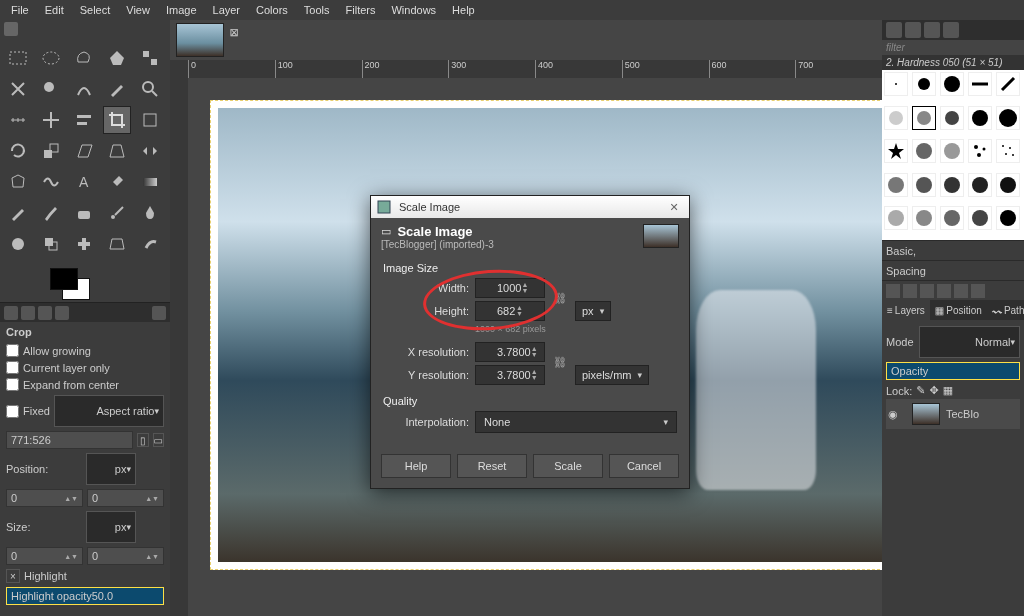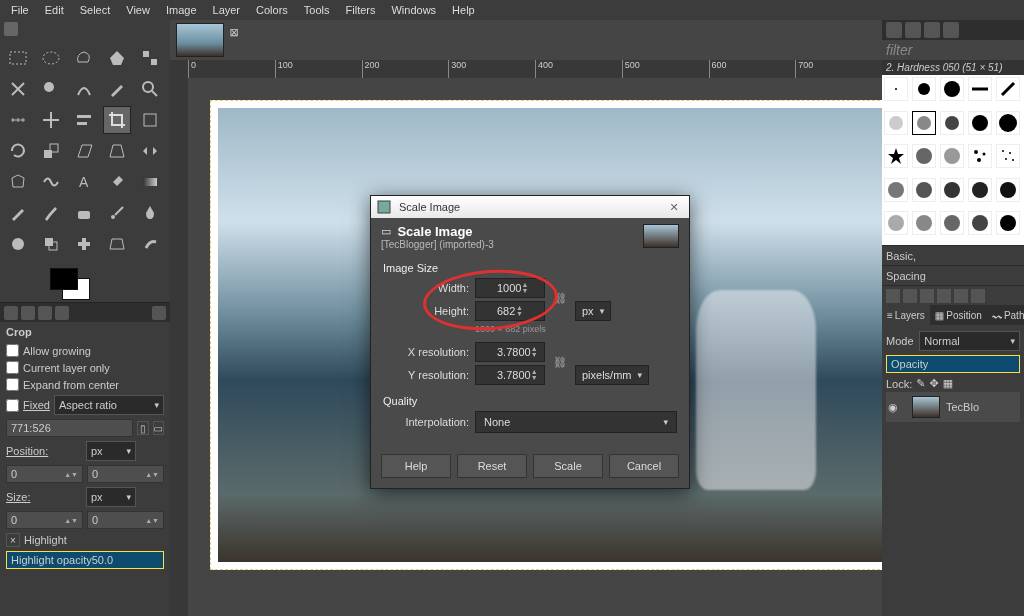--- a/index.html
+++ b/index.html
@@ -25,24 +25,24 @@
     .swatch.fg { background:#000; z-index:2; }
     .swatch.bg { background:#fff; position:absolute; margin-left:12px; margin-top:-12px; z-index:1; }
 
     .tool-opt-tabs { background:#2e2e2e; height:20px; display:flex; align-items:center; padding:0 4px; gap:3px; border-top:1px solid #222; }
     .tool-opt-tabs .t { width:14px; height:14px; background:#555; border-radius:2px; }
     
     .tool-options { flex:1; overflow:hidden; padding:4px 6px; color:#ccc; font-size:11px; }
     .tool-options .head { font-weight: bold; margin-bottom:4px; }
     .opt-row { display:flex; align-items:center; gap:4px; padding:2px 0; }
     .opt-row input[type=checkbox] { accent-color:#888; }
-    .select { background:#2a2a2a; border:1px solid #555; color:#ccc; padding:1px 4px; font-size:11px; width:100%; display:flex; justify-content:space-between; align-items:center; height:20px; }
+    .select { background:#2a2a2a; border:1px solid #555; color:#ccc; padding:1px 4px; font-size:11px; width:100%; display:flex; justify-content:flex-end; align-items:center; height:32px; }
     .num-field { background:#4e4e4e; border:1px solid #333; color:#ccc; padding:1px 4px; font-size:11px; width:100%; height:18px; display:flex; align-items:center; justify-content:space-between; }
     .num-field .spin { display:flex; flex-direction:column; line-height:5px; font-size:7px; color:#aaa; }
-    .label-col { width:76px;text-decoration:underline; }
+    .label-col { width:76px; }
     .opt-row .field-col { flex:1; }
     .slider-row { background:#0c4a6e; height:18px; width:100%; display:flex; align-items:center; justify-content:flex-start; padding:0 4px; border:1px solid #fde047; }
     .x-btn{ width:14px;height:14px;display:flex;align-items:center;justify-content:center;color:#ccc;border:1px solid #555;font-size:10px;}
 
     
     .canvas-area { flex:1; background: #454545; display:flex; flex-direction:column; position:relative; }
     .image-tabs { height: 40px; display: flex; align-items:center; padding: 3px 6px; gap:6px; }
     .image-tab { width:48px; height:34px; background: linear-gradient(180deg,#a8c5d6 0%, #6b8fa0 60%, #3d3028 100%); border:1px solid #222; position:relative; }
     .image-tab .close { position:absolute; right:-18px; top:2px; width:14px; height:14px; color:#ccc; text-align:center; }
     .rulers { position:relative; flex:1; }
@@ -52,21 +52,21 @@
     .ruler-corner { position:absolute; top:0; left:0; width:18px; height:18px; background:#383838; }
     .scroll-view { position:absolute; top:18px; left:18px; right:0; bottom:0; background:#454545; overflow:hidden; }
     .image-outer { position:absolute; top:22px; left:22px; width:680px; height:470px; background:#fff; border:1px dashed #e8d070; }
     .image-inner { position:absolute; top:7px; left:7px; right:7px; bottom:7px; background: linear-gradient(180deg,#9fb8c7 0%, #cfe0eb 25%, #71909f 45%, #2f4a5b 60%, #5b6a6a 85%, #3b342c 100%); overflow:hidden; }
     .image-inner::before{content:"";position:absolute;right:10%;top:40%;width:120px;height:200px;background:rgba(245,245,250,.5);border-radius:20% 20% 10% 10%;filter:blur(1px);}
 
     
     .right-panel { width: 142px; background:#3c3c3c; display:flex; flex-direction:column; }
     .rp-top-icons { height:20px; background:#2e2e2e; display:flex; align-items:center; gap:3px; padding:0 4px; }
     .rp-top-icons .ic { width:16px; height:16px; background:#555; border-radius:2px; }
-    .rp-filter { background:#444; color:#888; padding:2px 4px; font-style:italic; font-size:14px; }
+    .rp-filter { background:#444; color:#888; padding:2px 4px; font-style:italic; font-size:10px; }
     .rp-brushname { font-size:10px; padding:2px 4px; color:#ccc; background:#333; font-style:italic; }
     .brush-grid { background:#fff; height:170px; display:grid; grid-template-columns:repeat(5,1fr); padding:2px; gap:2px; overflow:hidden; }
     .brush { width:24px; height:24px; border:1px solid #eee; display:flex; align-items:center; justify-content:center; }
     .brush.sel { border:1px solid #000; }
     .brush svg { width:20px; height:20px; }
     .rp-row { display:flex; align-items:center; gap:3px; padding:2px 4px; border-top:1px solid #2a2a2a; height:20px; }
     .rp-row .ic { width:14px; height:14px; background:#555; }
     .layers-panel { flex:1; display:flex; flex-direction:column; }
     .lp-tabs { display:flex; background:#2e2e2e; height:20px; font-size:10px; }
     .lp-tab { padding:3px 5px; display:flex; gap:2px; align-items:center; }

